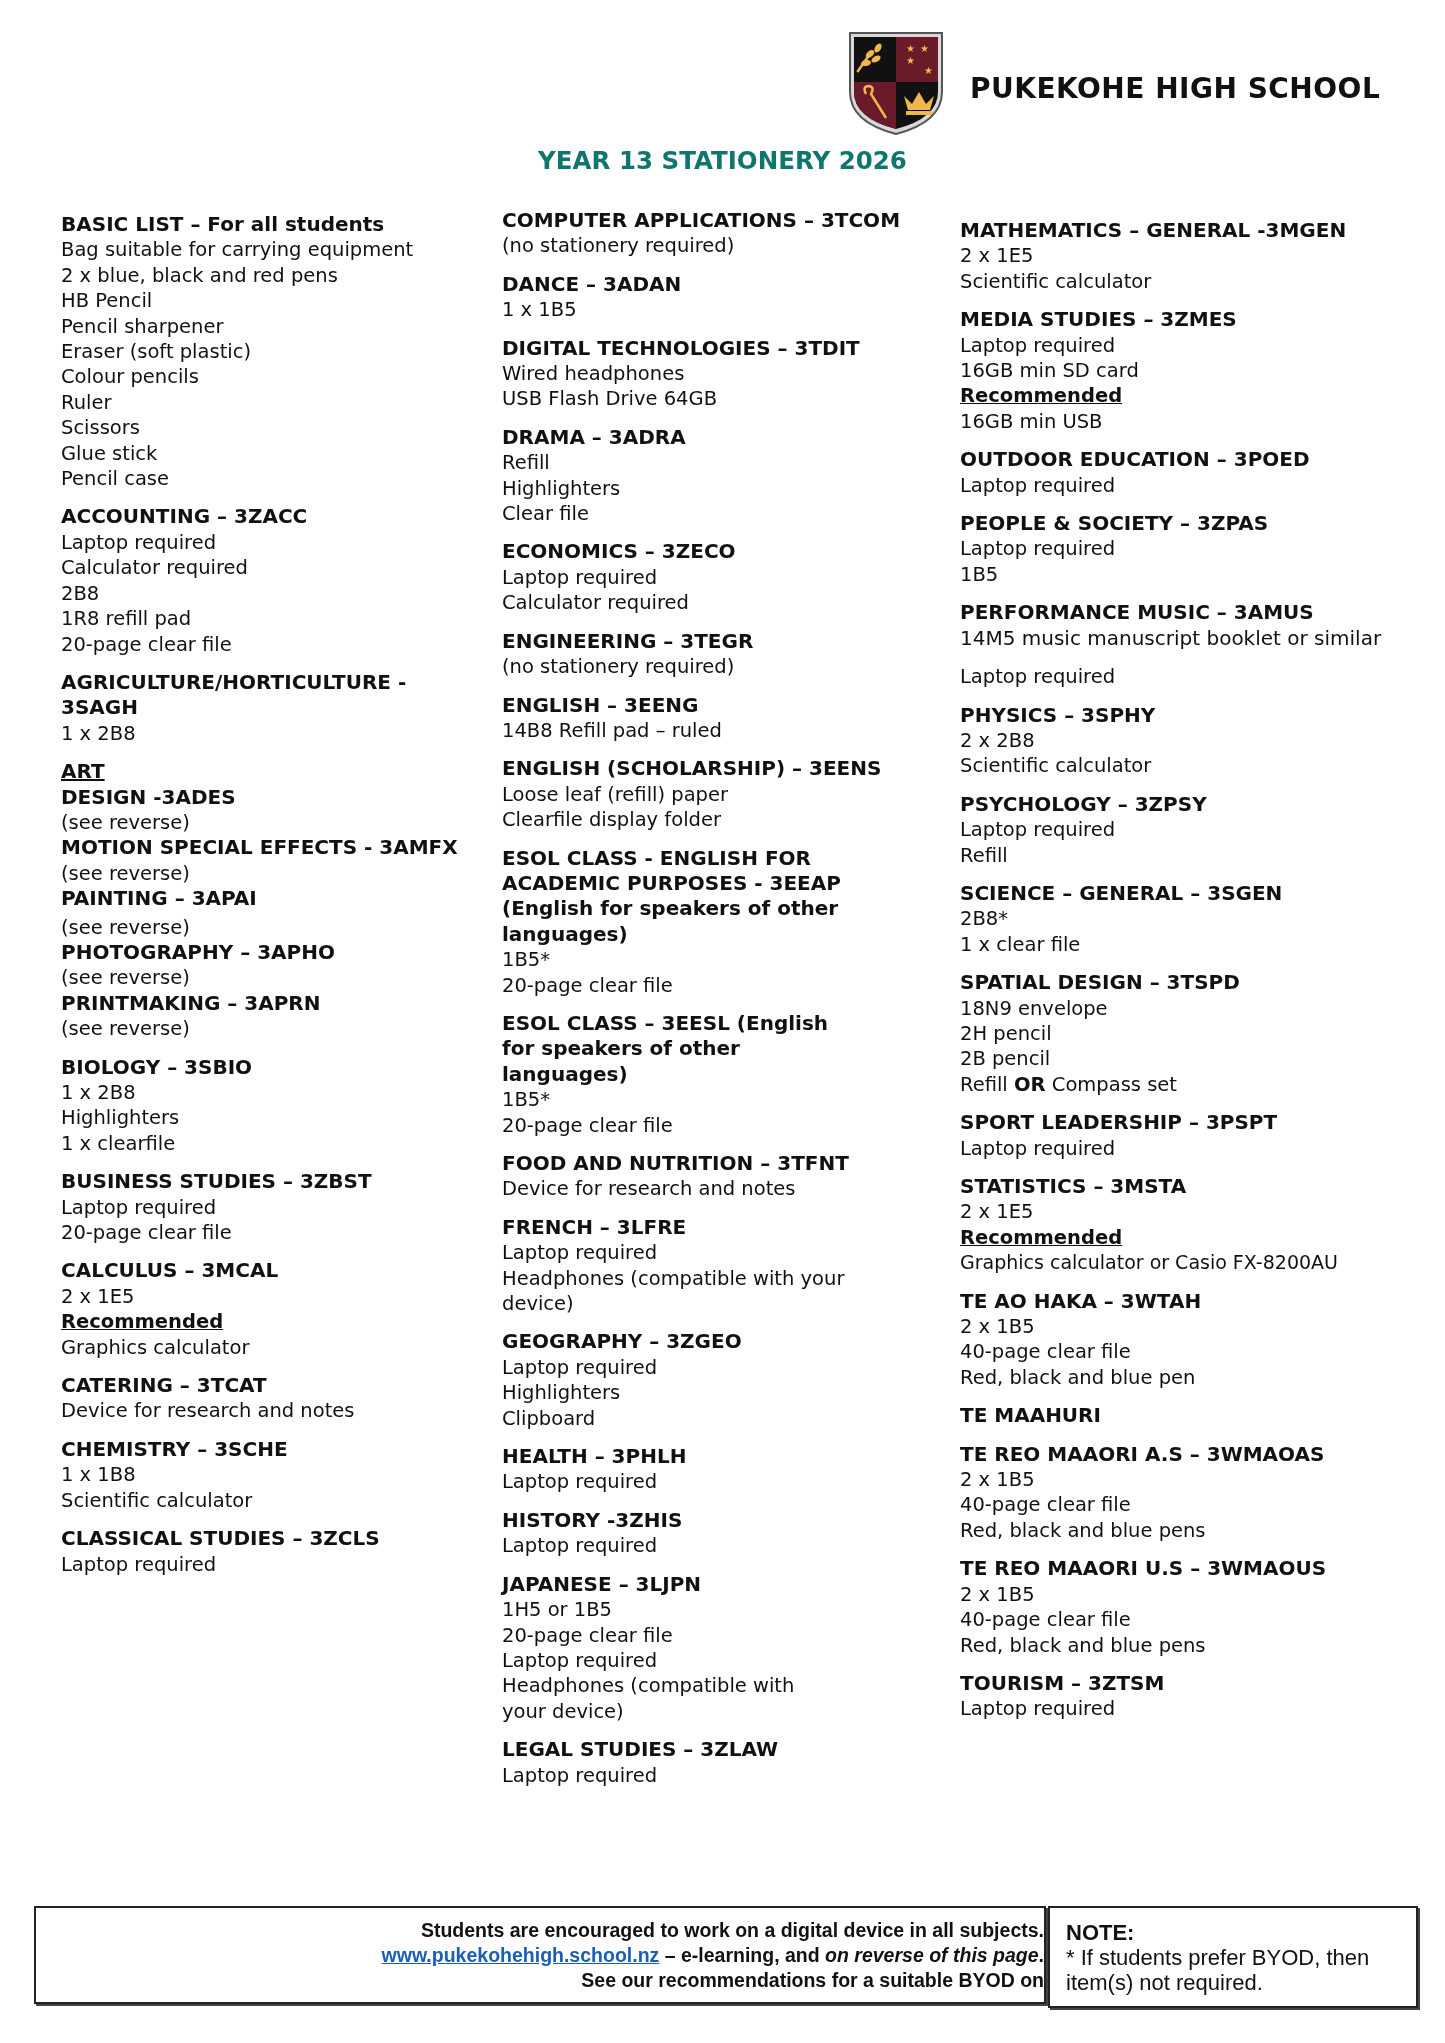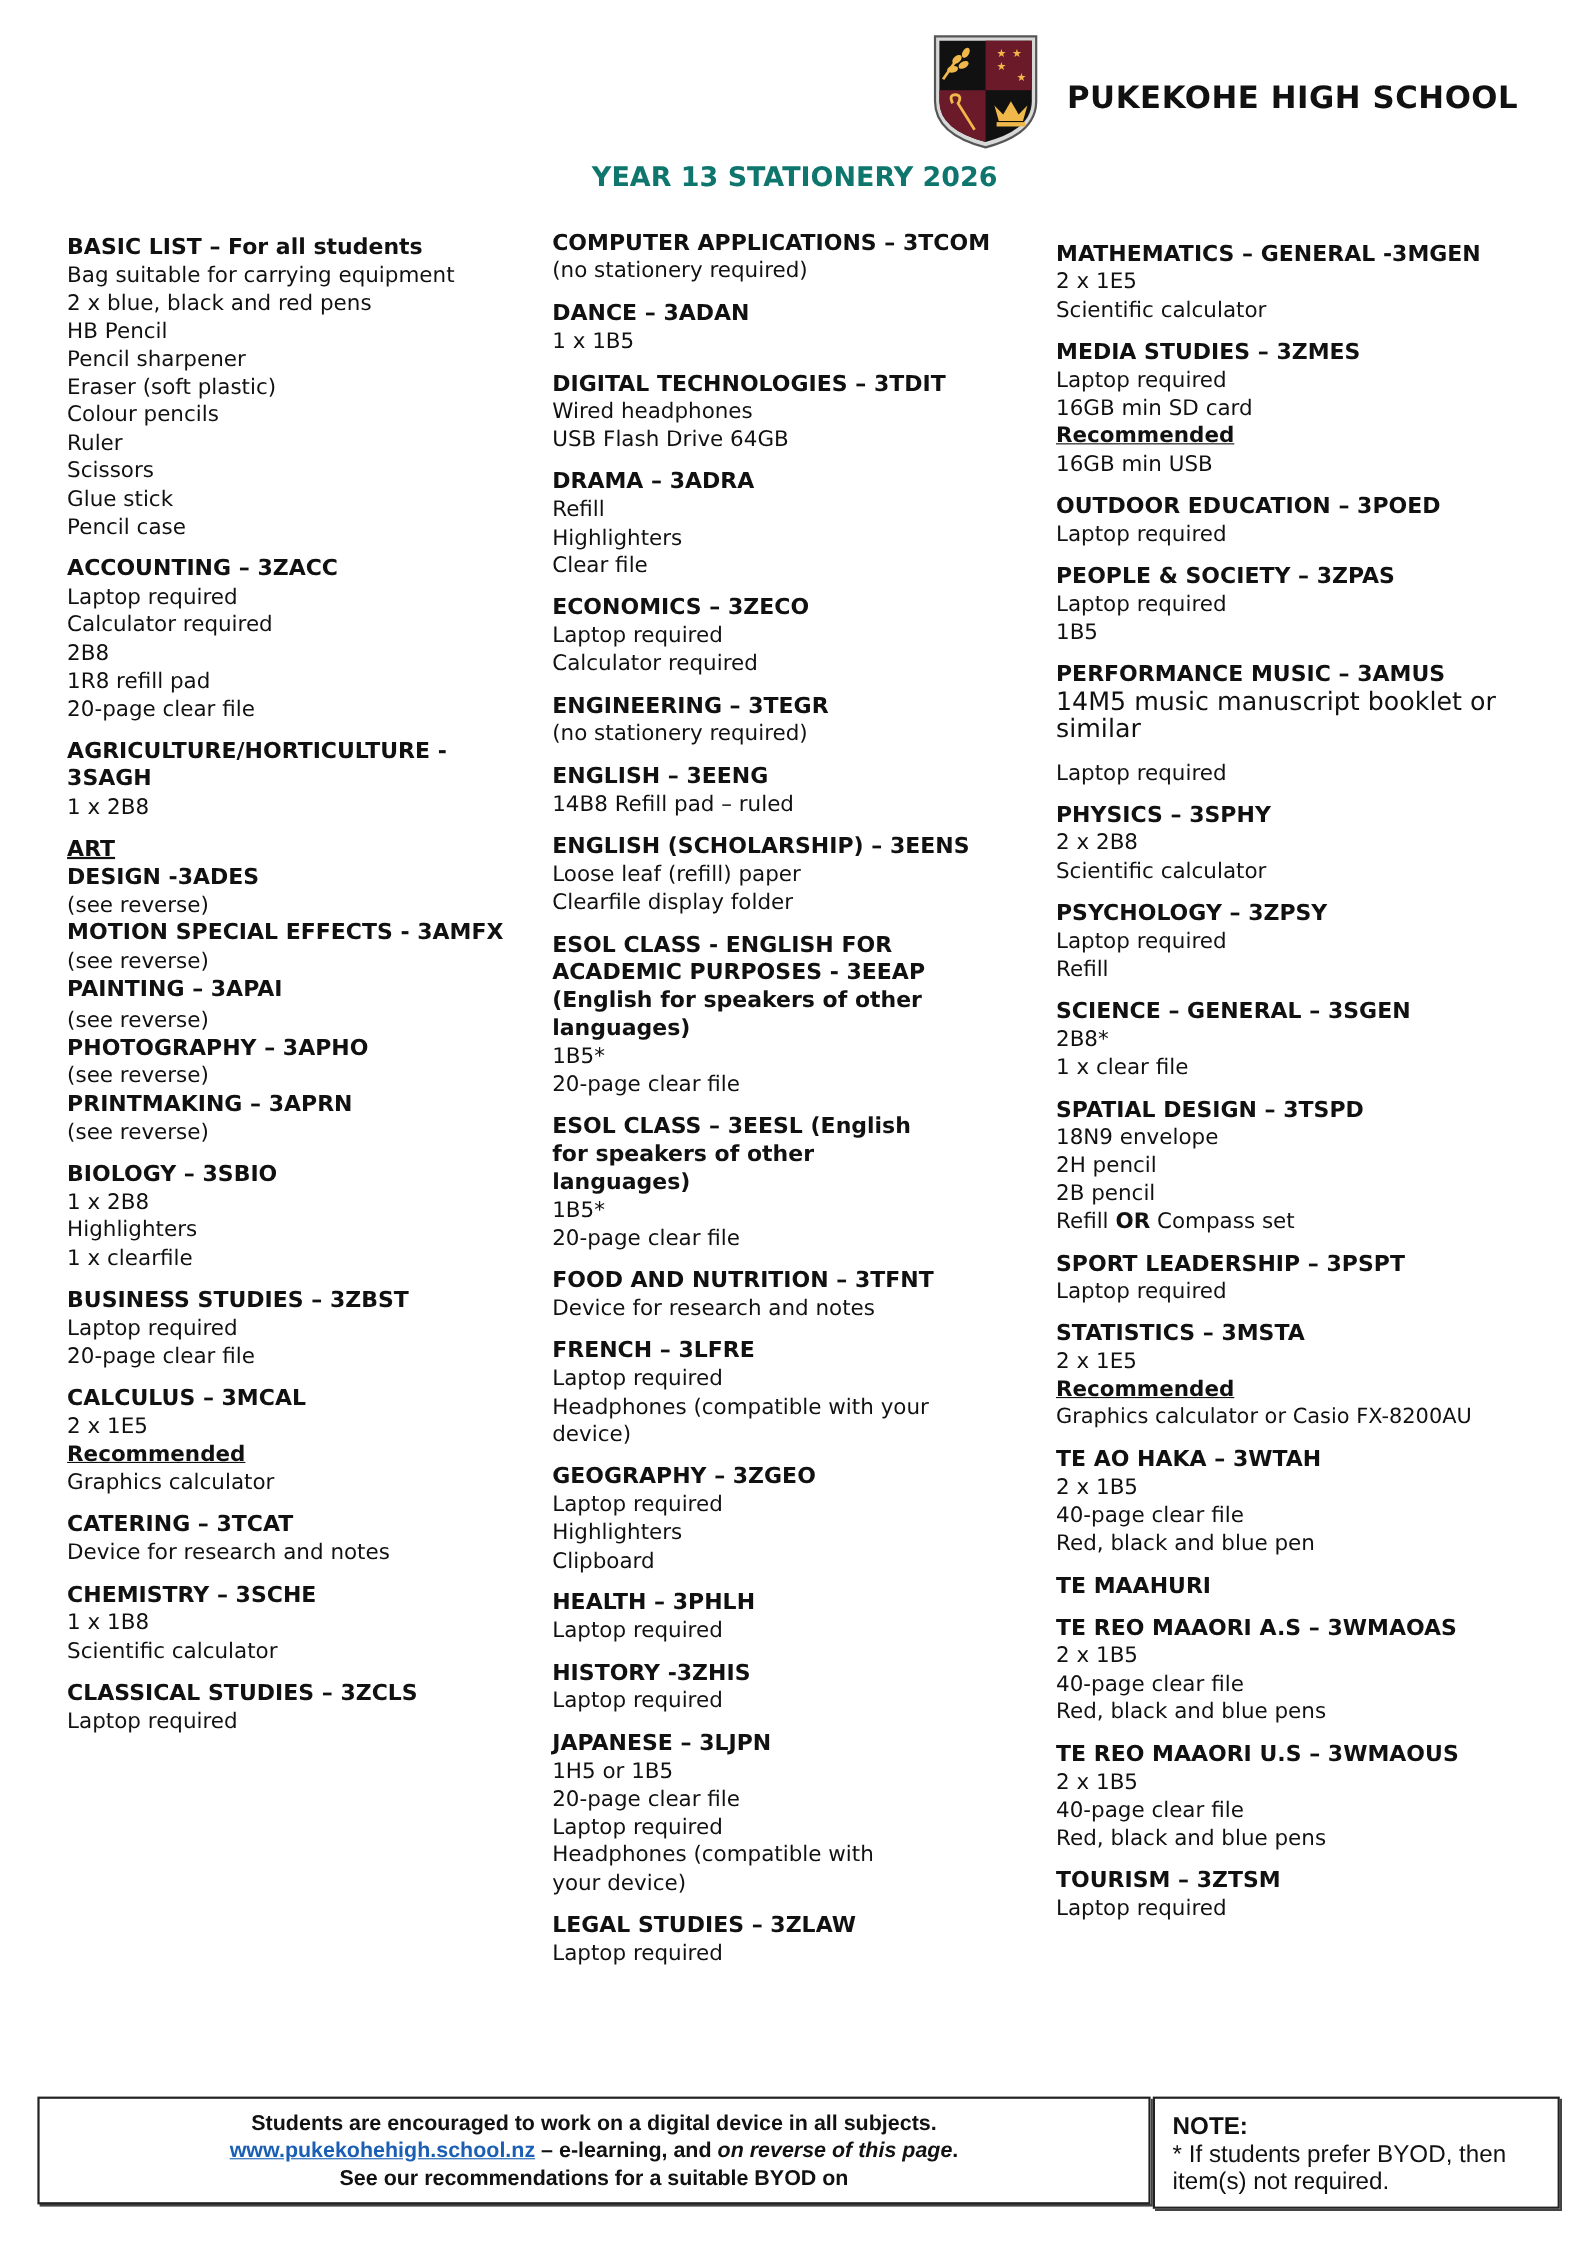--- a/index.html
+++ b/index.html
@@ -25,21 +25,21 @@
     .section { margin-bottom: 13px; }
     .section.tight { margin-bottom: 0; }
     .section-title { font-weight: bold; font-size: 20px; }
     .section-title.underline { text-decoration: underline; }
     .item { font-weight: normal; }
     .rec-label { font-weight: bold; text-decoration: underline; }
     .bold-inline { font-weight: bold; }
     .footer-main {
       position: absolute; left: 34px; top: 1906px; width: 1012px; height: 98px;
       border: 2px solid #222; box-sizing: border-box;
-      text-align: center; font-family: "Liberation Sans", sans-serif; font-weight: bold;
+      text-align: right; font-family: "Liberation Sans", sans-serif; font-weight: bold;
       font-size: 19.5px; line-height: 25px; padding-top: 10px;
       box-shadow: 2px 2px 0 #444;
     }
     .footer-main a { color: #1a5fb4; text-decoration: underline; }
     .footer-main .it { font-style: italic; }
     .footer-note {
       position: absolute; left: 1048px; top: 1906px; width: 370px; height: 102px;
       border: 2px solid #222; box-sizing: border-box;
       font-family: "Liberation Sans", sans-serif; font-size: 22px; line-height: 25px;
       padding: 12px 0 0 16px; box-shadow: 2px 2px 0 #444;
@@ -259,21 +259,21 @@
     <div class="section-title">OUTDOOR EDUCATION – 3POED</div>
     <div class="item">Laptop required</div>
   </div>
   <div class="section">
     <div class="section-title">PEOPLE &amp; SOCIETY – 3ZPAS</div>
     <div class="item">Laptop required</div>
     <div class="item">1B5</div>
   </div>
   <div class="section">
     <div class="section-title">PERFORMANCE MUSIC – 3AMUS</div>
-    <div class="item" style="font-size:23px">14M5 music manuscript booklet or similar</div>
+    <div class="item" style="font-size:20px">14M5 music manuscript booklet or similar</div>
   </div>
   <div class="section">
     <div class="item">Laptop required</div>
   </div>
   <div class="section">
     <div class="section-title">PHYSICS – 3SPHY</div>
     <div class="item">2 x 2B8</div>
     <div class="item">Scientific calculator</div>
   </div>
   <div class="section">

